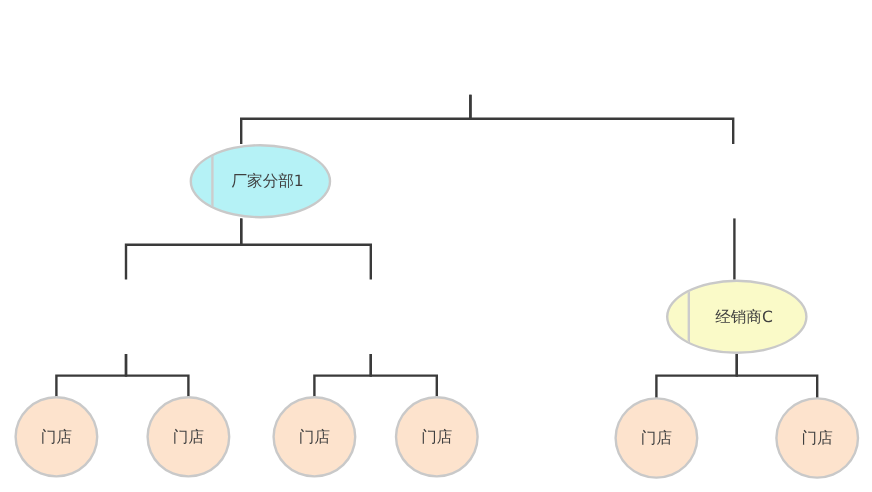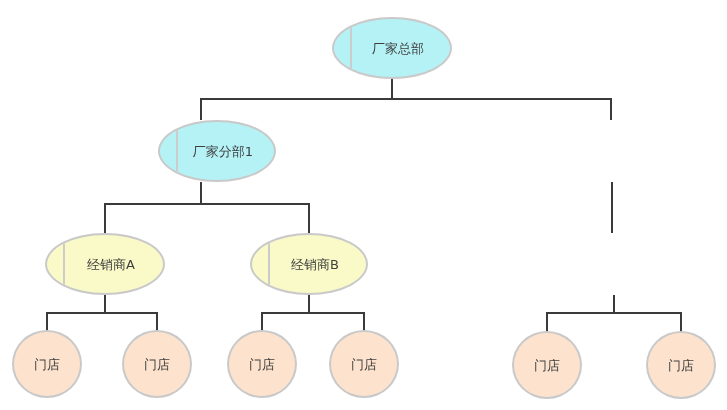--- a/index.html
+++ b/index.html
@@ -61,35 +61,27 @@
       <polyline points="201,182 201,204 105,204 105,233" fill="none" stroke="#3a3a3a" stroke-width="2"></polyline>
       <polyline points="201,182 201,204 309,204 309,233" fill="none" stroke="#3a3a3a" stroke-width="2"></polyline>
       <polyline points="612,182 612,233" fill="none" stroke="#3a3a3a" stroke-width="2"></polyline>
       <polyline points="105,295 105,313 47,313 47,331" fill="none" stroke="#3a3a3a" stroke-width="2"></polyline>
       <polyline points="105,295 105,313 157,313 157,331" fill="none" stroke="#3a3a3a" stroke-width="2"></polyline>
       <polyline points="309,295 309,313 262,313 262,331" fill="none" stroke="#3a3a3a" stroke-width="2"></polyline>
       <polyline points="309,295 309,313 364,313 364,331" fill="none" stroke="#3a3a3a" stroke-width="2"></polyline>
       <polyline points="614,295 614,313 547,313 547,332" fill="none" stroke="#3a3a3a" stroke-width="2"></polyline>
       <polyline points="614,295 614,313 681,313 681,332" fill="none" stroke="#3a3a3a" stroke-width="2"></polyline>
     </svg>
-<div class="node has-divider" style="left: 332px; top: 17px; width: 120px; height: 62px; background: rgb(181, 242, 246); border-color: rgb(201, 201, 201);">
-      <span class="divider" style="background: rgb(204, 204, 204);"></span>
-      <span class="label" style="color: rgb(63, 63, 63);">厂家总部</span>
-    </div>
     <div class="node has-divider" style="left: 158px; top: 120px; width: 118px; height: 62px; background: rgb(181, 242, 246); border-color: rgb(201, 201, 201);">
       <span class="divider" style="background: rgb(204, 204, 204);"></span>
       <span class="label" style="color: rgb(63, 63, 63);">厂家分部1</span>
     </div>
-    <div class="node has-divider" style="left: 45px; top: 233px; width: 120px; height: 62px; background: rgb(250, 250, 200); border-color: rgb(201, 201, 201);">
+    <div class="node has-divider" style="left: 555px; top: 233px; width: 118px; height: 62px; background: rgb(250, 250, 200); border-color: rgb(201, 201, 201);">
       <span class="divider" style="background: rgb(204, 204, 204);"></span>
-      <span class="label" style="color: rgb(63, 63, 63);">经销商A</span>
-    </div>
-    <div class="node has-divider" style="left: 250px; top: 233px; width: 118px; height: 62px; background: rgb(250, 250, 200); border-color: rgb(201, 201, 201);">
-      <span class="divider" style="background: rgb(204, 204, 204);"></span>
-      <span class="label" style="color: rgb(63, 63, 63);">经销商B</span>
+      <span class="label" style="color: rgb(63, 63, 63);">经销商C</span>
     </div>
     <div class="node" style="left: 12px; top: 330px; width: 70px; height: 68px; background: rgb(253, 227, 205); border-color: rgb(201, 201, 201);">
       <span class="label" style="color: rgb(63, 63, 63);">门店</span>
     </div>
     <div class="node" style="left: 122px; top: 330px; width: 70px; height: 68px; background: rgb(253, 227, 205); border-color: rgb(201, 201, 201);">
       <span class="label" style="color: rgb(63, 63, 63);">门店</span>
     </div>
     <div class="node" style="left: 227px; top: 330px; width: 70px; height: 68px; background: rgb(253, 227, 205); border-color: rgb(201, 201, 201);">
       <span class="label" style="color: rgb(63, 63, 63);">门店</span>
     </div>

